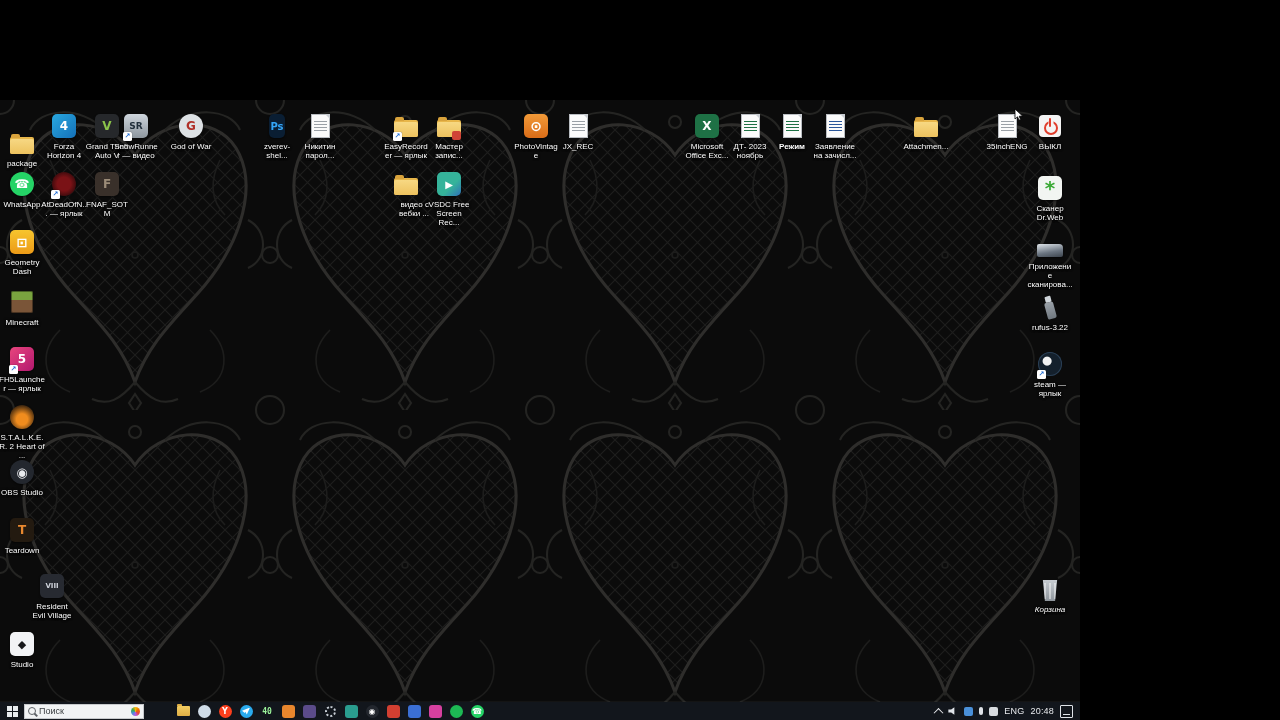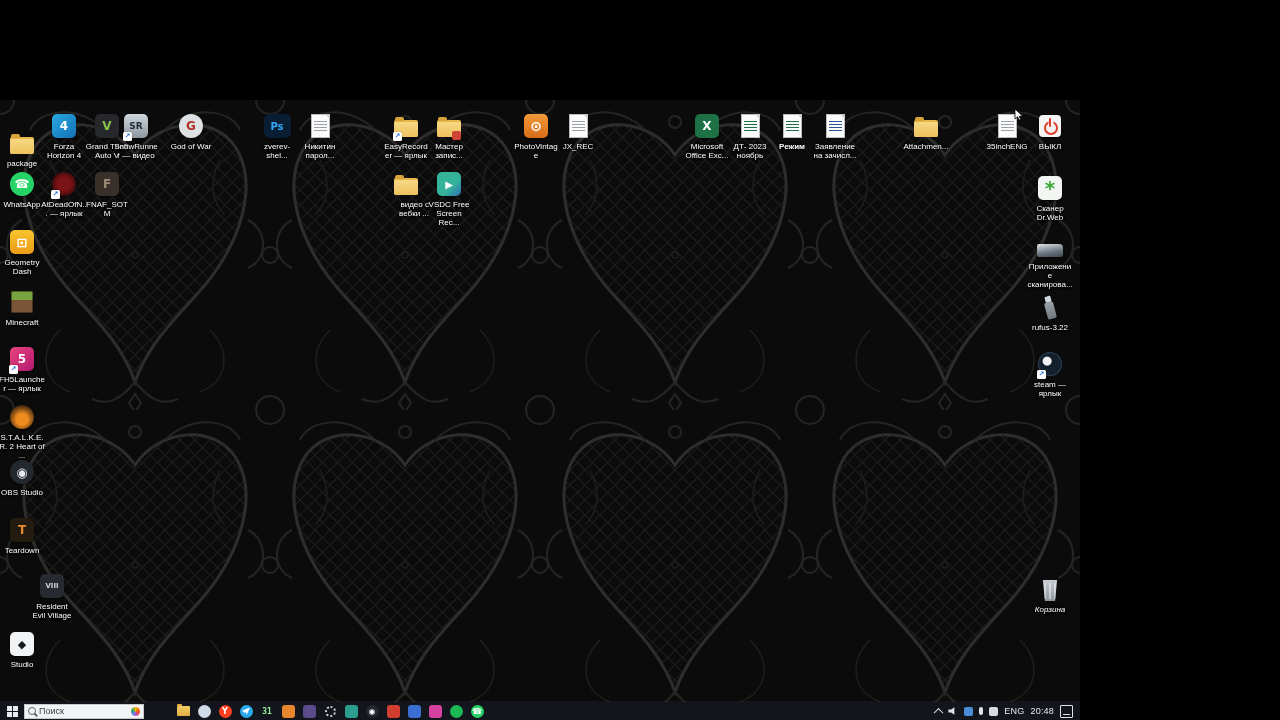--- a/index.html
+++ b/index.html
@@ -151,21 +151,21 @@
         <div class="dlabel">SnowRunner — видео</div>
       </div>
       <div class="dicon" style="left: 168px; top: 12px;">
         <div class="gwrap">
           <div class="g-app" style="width: 24px; height: 24px; border-radius: 50%; background: rgb(221, 225, 228); color: rgb(176, 48, 40); font-size: 12px;">G</div>
         </div>
         <div class="dlabel">God of War</div>
       </div>
       <div class="dicon" style="left: 254px; top: 12px;">
         <div class="gwrap">
-          <div class="g-app" style="width: 27px; height: 24px; border-radius: 5px; background: rgb(10, 30, 51); color: rgb(52, 166, 248); font-size: 10px;">Ps</div>
+          <div class="g-app" style="width: 16px; height: 24px; border-radius: 5px; background: rgb(10, 30, 51); color: rgb(52, 166, 248); font-size: 10px;">Ps</div>
         </div>
         <div class="dlabel">zverev-shel...</div>
       </div>
       <div class="dicon" style="left: 297px; top: 12px;">
         <div class="gwrap">
           <div class="g-file" style="--acc: #9aa0a6;"></div>
         </div>
         <div class="dlabel">Никитин парол...</div>
       </div>
       <div class="dicon" style="left: 383px; top: 12px;">
@@ -376,21 +376,21 @@
         </div>
         <div class="tapp">
           <div class="tcirc" style="background: rgb(252, 63, 29); color: rgb(255, 255, 255);">Y</div>
         </div>
         <div class="tapp">
           <div class="tcirc" style="background: rgb(42, 171, 238);">
             <div class="tplane"></div>
           </div>
         </div>
         <div class="tapp">
-          <div class="tnum" style="color: rgb(156, 245, 156);">31</div>
+          <div class="tnum" style="color: rgb(156, 245, 156);">40</div>
         </div>
         <div class="tapp">
           <div class="tsqr" style="background: rgb(232, 134, 45);"></div>
         </div>
         <div class="tapp">
           <div class="tsqr" style="background: rgb(91, 75, 138);"></div>
         </div>
         <div class="tapp">
           <div class="tgear"></div>
         </div>

